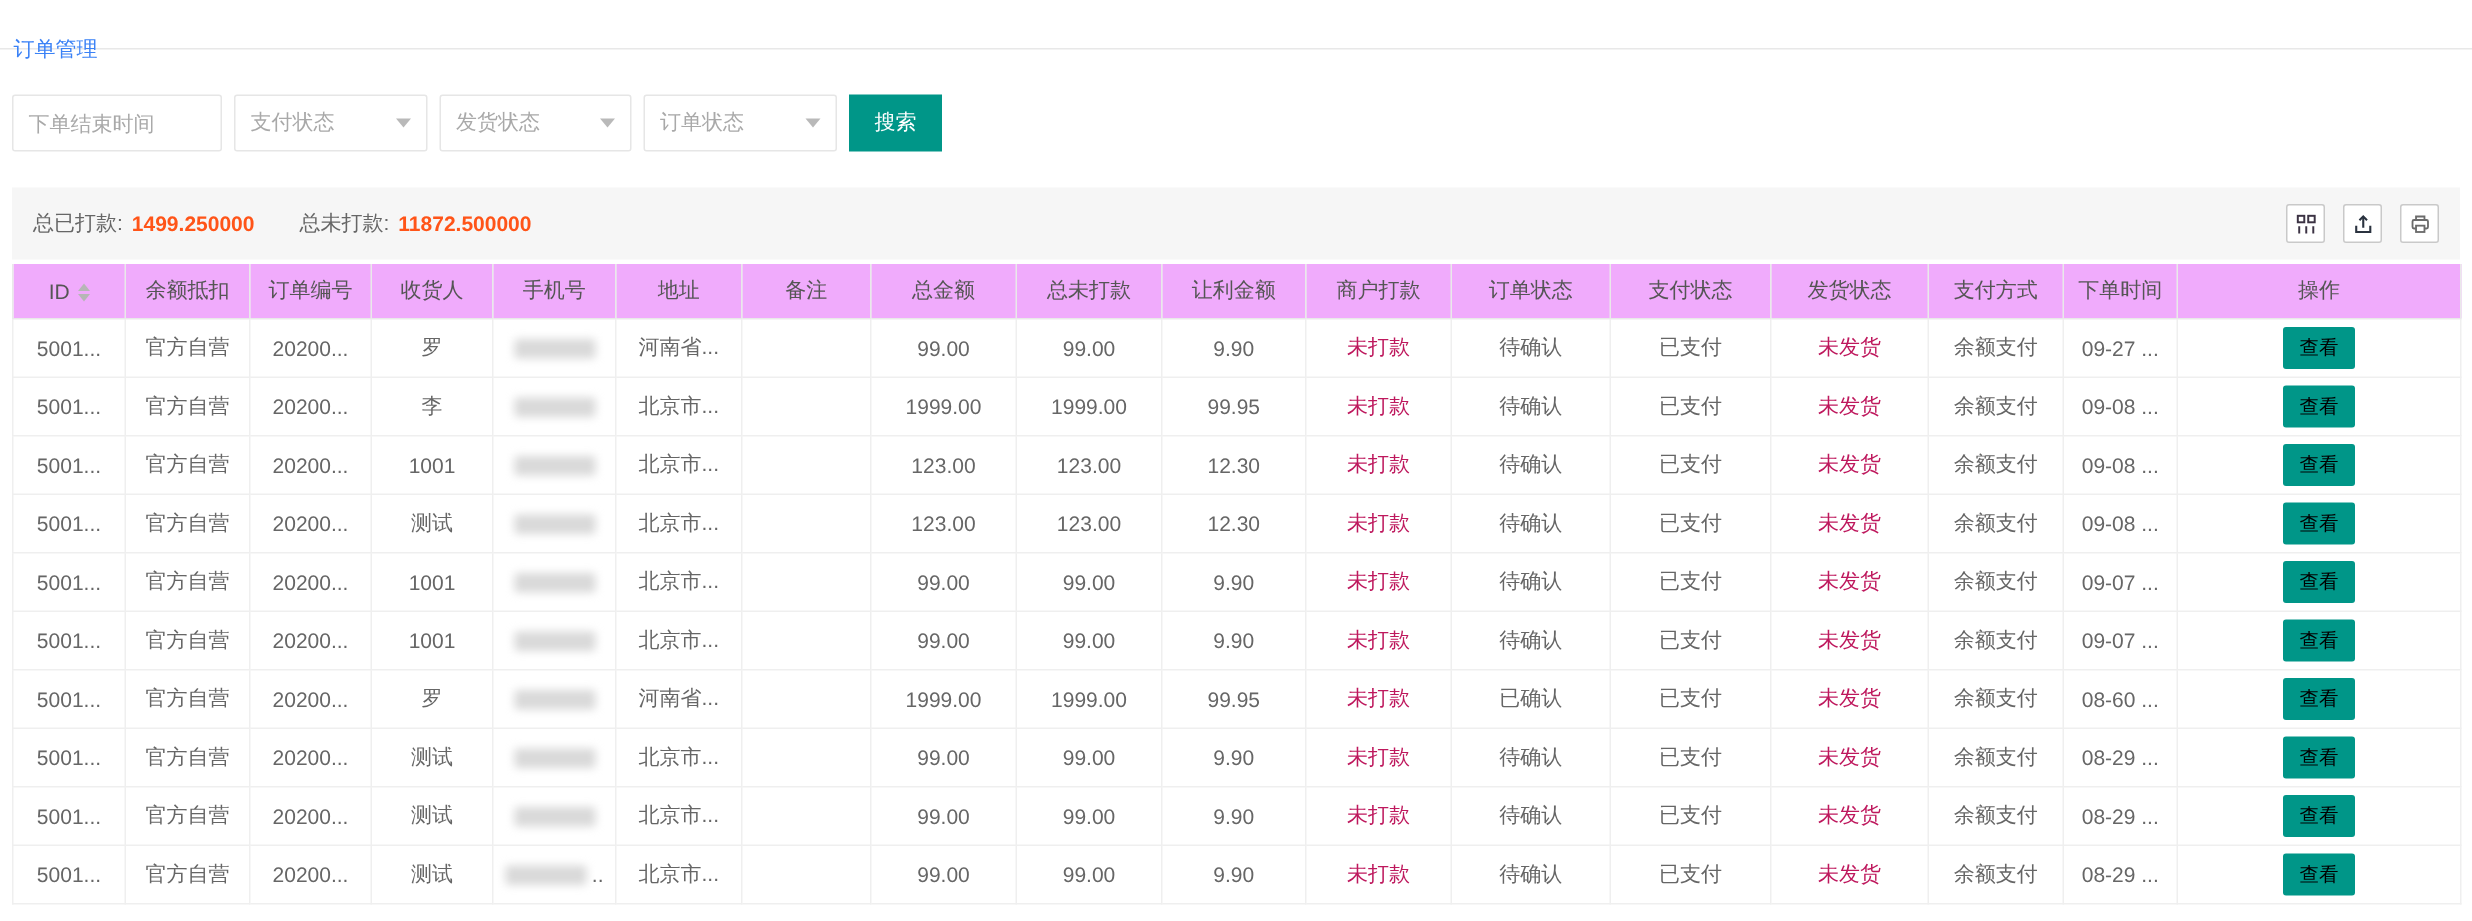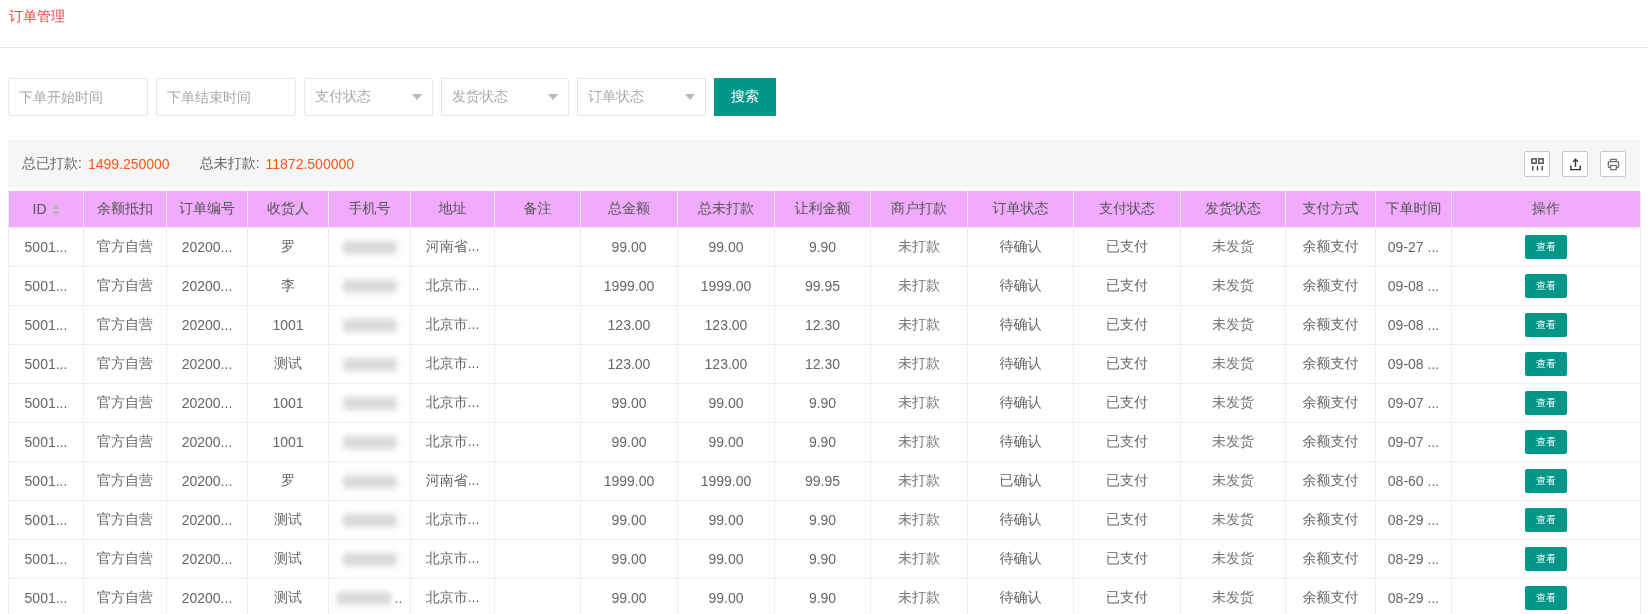--- a/index.html
+++ b/index.html
@@ -1,54 +1,53 @@
 <!DOCTYPE html>
 <html><head>
 <meta charset="utf-8">
 <style>
   * { margin:0; padding:0; box-sizing:border-box; }
   html,body { background:#fff; }
   body { font-family:"Liberation Sans","DejaVu Sans",sans-serif; width:1648px; height:614px; overflow:hidden; color:#333; }
 
-  .page-title { height:48px; line-height:32px; padding:0 9px; font-size:14px; color:#ef4444; border-bottom:1px solid #e8e8e8; }
+  .page-title { height:23px; line-height:32px; padding:16px 9px; font-size:14px; color:#3b82f6; border-bottom:1px solid #e8e8e8; }
 
   .filters { display:flex; align-items:center; gap:8px; margin:30px 8px 24px 8px; }
   .f-input { height:38px; border:1px solid #e6e6e6; border-radius:2px; padding:0 10px; font-size:14px; color:#666; outline:none; font-family:inherit; background:#fff; }
   .f-input::placeholder { color:#a9a9a9; }
   .w-time { width:140px; }
   .w-search { width:252px; }
   .f-select { height:38px; border:1px solid #e6e6e6; border-radius:2px; background:#fff; display:flex; align-items:center; justify-content:space-between; padding:0 10px; font-size:14px; color:#a9a9a9; cursor:pointer; }
   .w-sel1 { width:129px; } .w-sel2 { width:128px; } .w-sel3 { width:129px; }
   .caret { width:0; height:0; border-left:5px solid transparent; border-right:5px solid transparent; border-top:6px solid #b9b9b9; margin-left:6px; }
   .search-btn { height:38px; padding:0 17px; background:#009688; color:#fff; border:none; border-radius:0; font-size:14px; cursor:pointer; font-family:inherit; }
 
   .toolbar { margin:0 8px 3px 8px; height:48px; background:#f6f6f6; display:flex; align-items:center; padding:0 14px; }
   .sum-label { font-size:14px; color:#666; margin-right:6px; }
-  .sum-value { font-size:14px; font-weight:normal; color:#ff5418; margin-right:30px; }
+  .sum-value { font-size:14px; font-weight:bold; color:#ff5418; margin-right:30px; }
   .tools { margin-left:auto; display:flex; gap:12px; }
   .tool-btn { width:26px; height:26px; background:#fff; border:1px solid #c9c9c9; border-radius:2px; display:flex; align-items:center; justify-content:center; cursor:pointer; padding:0; }
 
   table { border-collapse:collapse; table-layout:fixed; width:1632px; margin:0 8px; }
   thead th { background:#f0abfc; height:36px; font-size:14px; font-weight:normal; color:#555; text-align:center; border:1px solid #e9e9e9; border-top:none; }
   tbody td { height:39px; font-size:14px; color:#666; text-align:center; border:1px solid #efefef; background:#fff; overflow:hidden; white-space:nowrap; }
-  .red { color:#737373; }
+  .red { color:#be185d; }
   .sort { display:inline-flex; flex-direction:column; margin-left:5px; vertical-align:middle; gap:2px; }
   .sort i { display:block; width:0; height:0; border-left:4px solid transparent; border-right:4px solid transparent; }
   .sort .up { border-bottom:5px solid #b6b6b6; }
   .sort .down { border-top:5px solid #b6b6b6; }
   .blur { display:inline-block; width:54px; height:13px; background:#d9d9d9; border-radius:2px; filter:blur(3px); vertical-align:middle; }
-  .view-btn { background:#009688; color:#ffffff; border:none; border-radius:2px; padding:5px 11px; font-size:10px; cursor:pointer; font-family:inherit; }
+  .view-btn { background:#009688; color:#000000; border:none; border-radius:2px; padding:5px 11px; font-size:13px; cursor:pointer; font-family:inherit; }
 </style>
 </head>
 <body>
 
 <div class="page-title">订单管理</div>
 
 <div class="filters">
-  <input class="f-input w-time" type="text" placeholder="下单开始时间" style="">
   <input class="f-input w-time" type="text" placeholder="下单结束时间" style="">
   <div class="f-select w-sel1">
     <span>支付状态</span>
     <span class="caret"></span>
   </div>
   <div class="f-select w-sel2">
     <span>发货状态</span>
     <span class="caret"></span>
   </div>
   <div class="f-select w-sel3">

